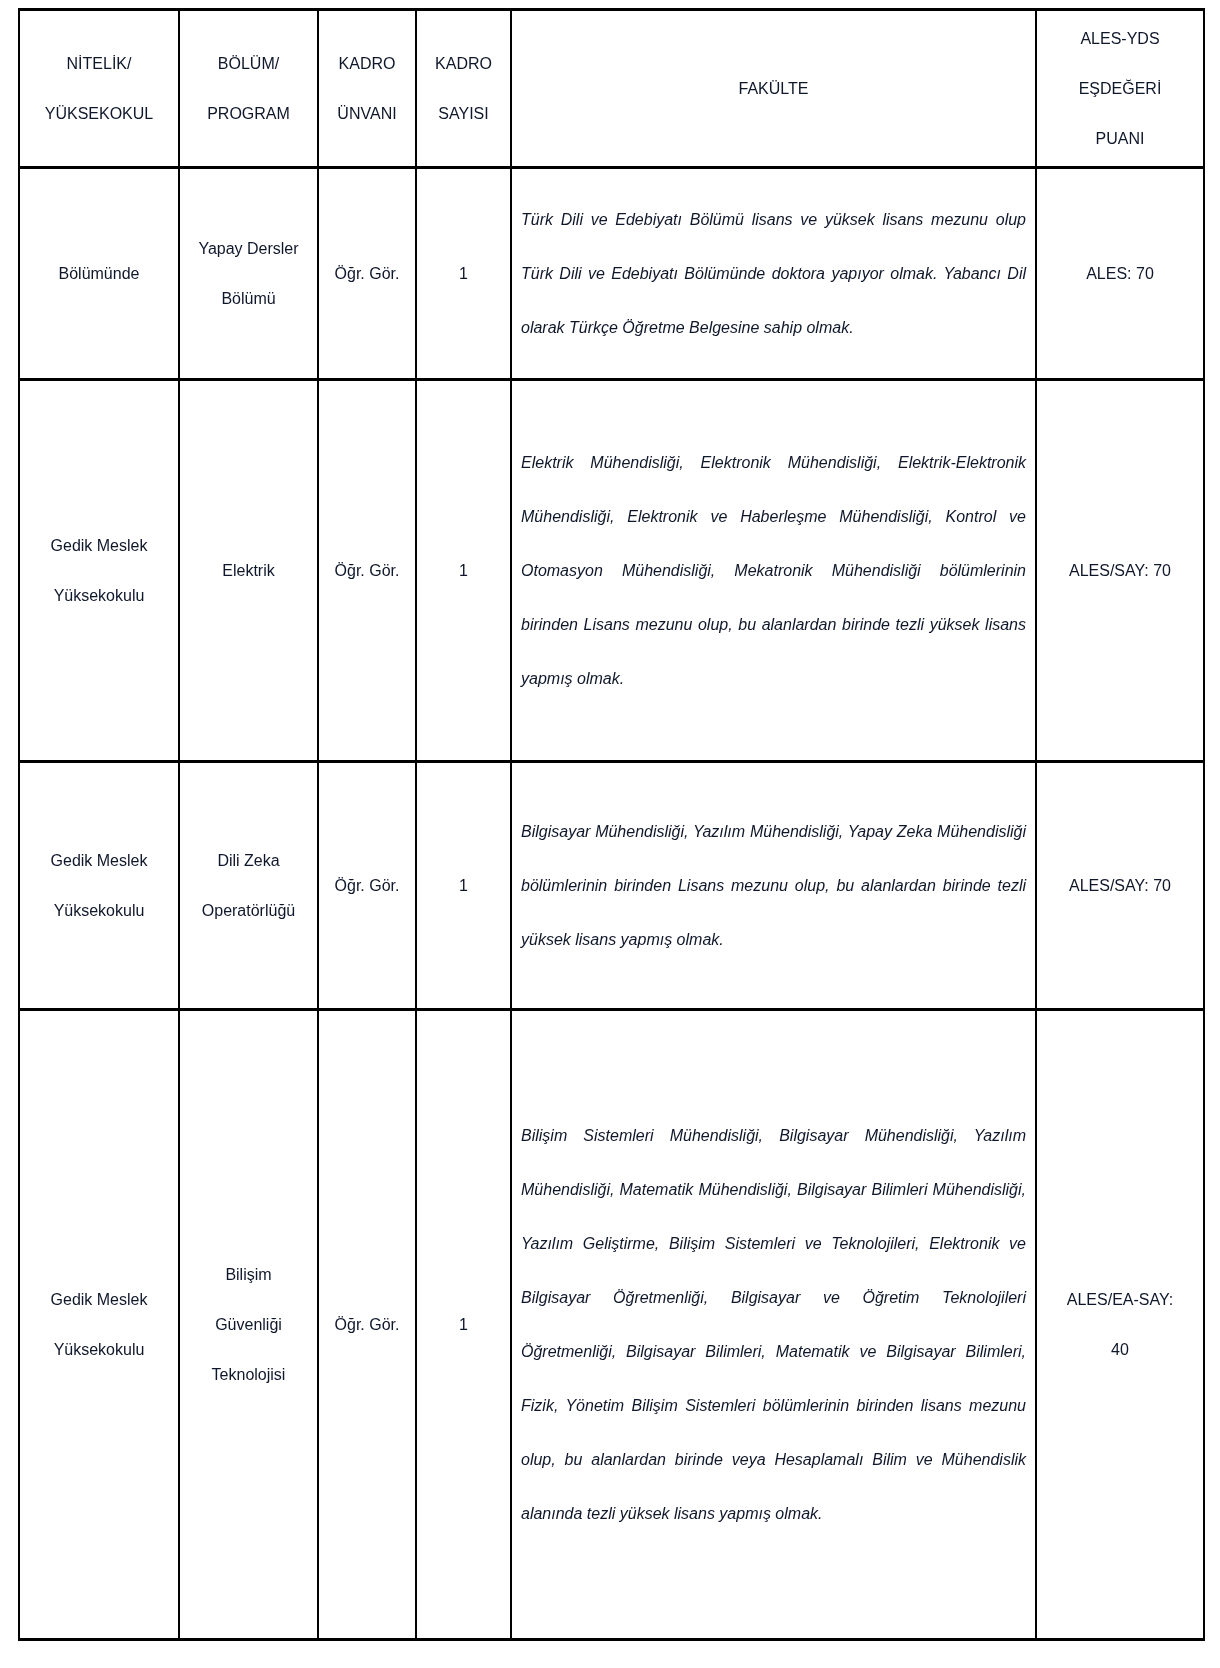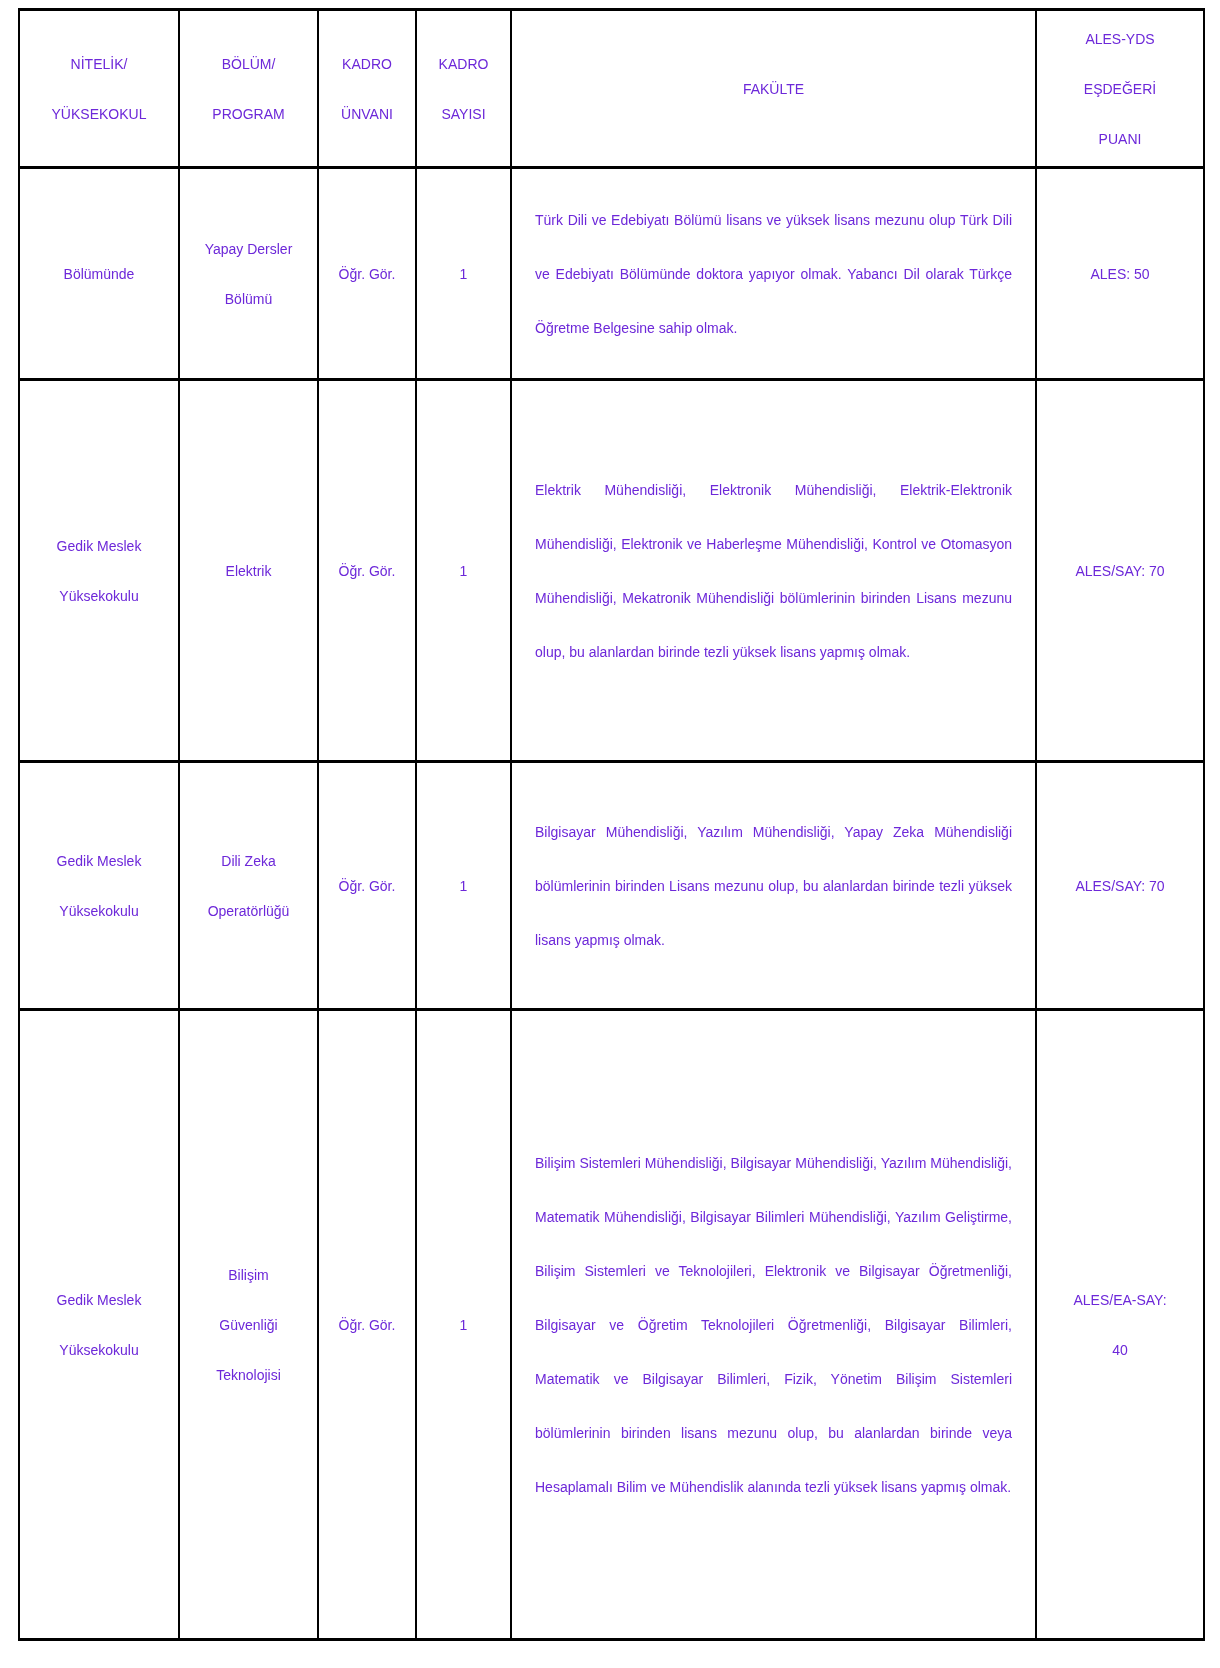--- a/index.html
+++ b/index.html
@@ -18,35 +18,36 @@
     top: 8px;
     width: 1185px;
     border-collapse: collapse;
     table-layout: fixed;
   }
   .job-table th, .job-table td {
     border: 2px solid #000000;
     border-top-width: 3px;
     border-bottom-width: 3px;
     font-weight: normal;
-    font-size: 14px;
-    color: #6d28d9;
+    font-size: 16px;
+    color: #0f172a;
     vertical-align: middle;
     text-align: center;
     white-space: pre-line;
     line-height: 50px;
     padding: 0 4px;
     overflow: hidden;
   }
   .job-table td.qual {
     text-align: justify;
     text-justify: inter-word;
     white-space: normal;
     line-height: 54px;
-    padding: 0 23px;
+    padding: 0 9px;
+    font-style: italic;
   }
   tr.r-header { height: 158px; }
   tr.r-0 { height: 212px; }
   tr.r-1 { height: 382px; }
   tr.r-2 { height: 248px; }
   tr.r-3 { height: 630px; }
 </style>
 </head>
 <body>
 
@@ -77,21 +78,21 @@
       </tr>
     </thead>
     <tbody>
       <tr class="r-0">
         <td>Bölümünde</td>
         <td>Yapay Dersler
 Bölümü</td>
         <td>Öğr. Gör.</td>
         <td>1</td>
         <td class="qual">Türk Dili ve Edebiyatı Bölümü lisans ve yüksek lisans mezunu olup Türk Dili ve Edebiyatı Bölümünde doktora yapıyor olmak. Yabancı Dil olarak Türkçe Öğretme Belgesine sahip olmak.</td>
-        <td>ALES: 50</td>
+        <td>ALES: 70</td>
       </tr>
       <tr class="r-1">
         <td>Gedik Meslek
 Yüksekokulu</td>
         <td>Elektrik</td>
         <td>Öğr. Gör.</td>
         <td>1</td>
         <td class="qual">Elektrik Mühendisliği, Elektronik Mühendisliği, Elektrik-Elektronik Mühendisliği, Elektronik ve Haberleşme Mühendisliği, Kontrol ve Otomasyon Mühendisliği, Mekatronik Mühendisliği bölümlerinin birinden Lisans mezunu olup, bu alanlardan birinde tezli yüksek lisans yapmış olmak.</td>
         <td>ALES/SAY: 70</td>
       </tr>

